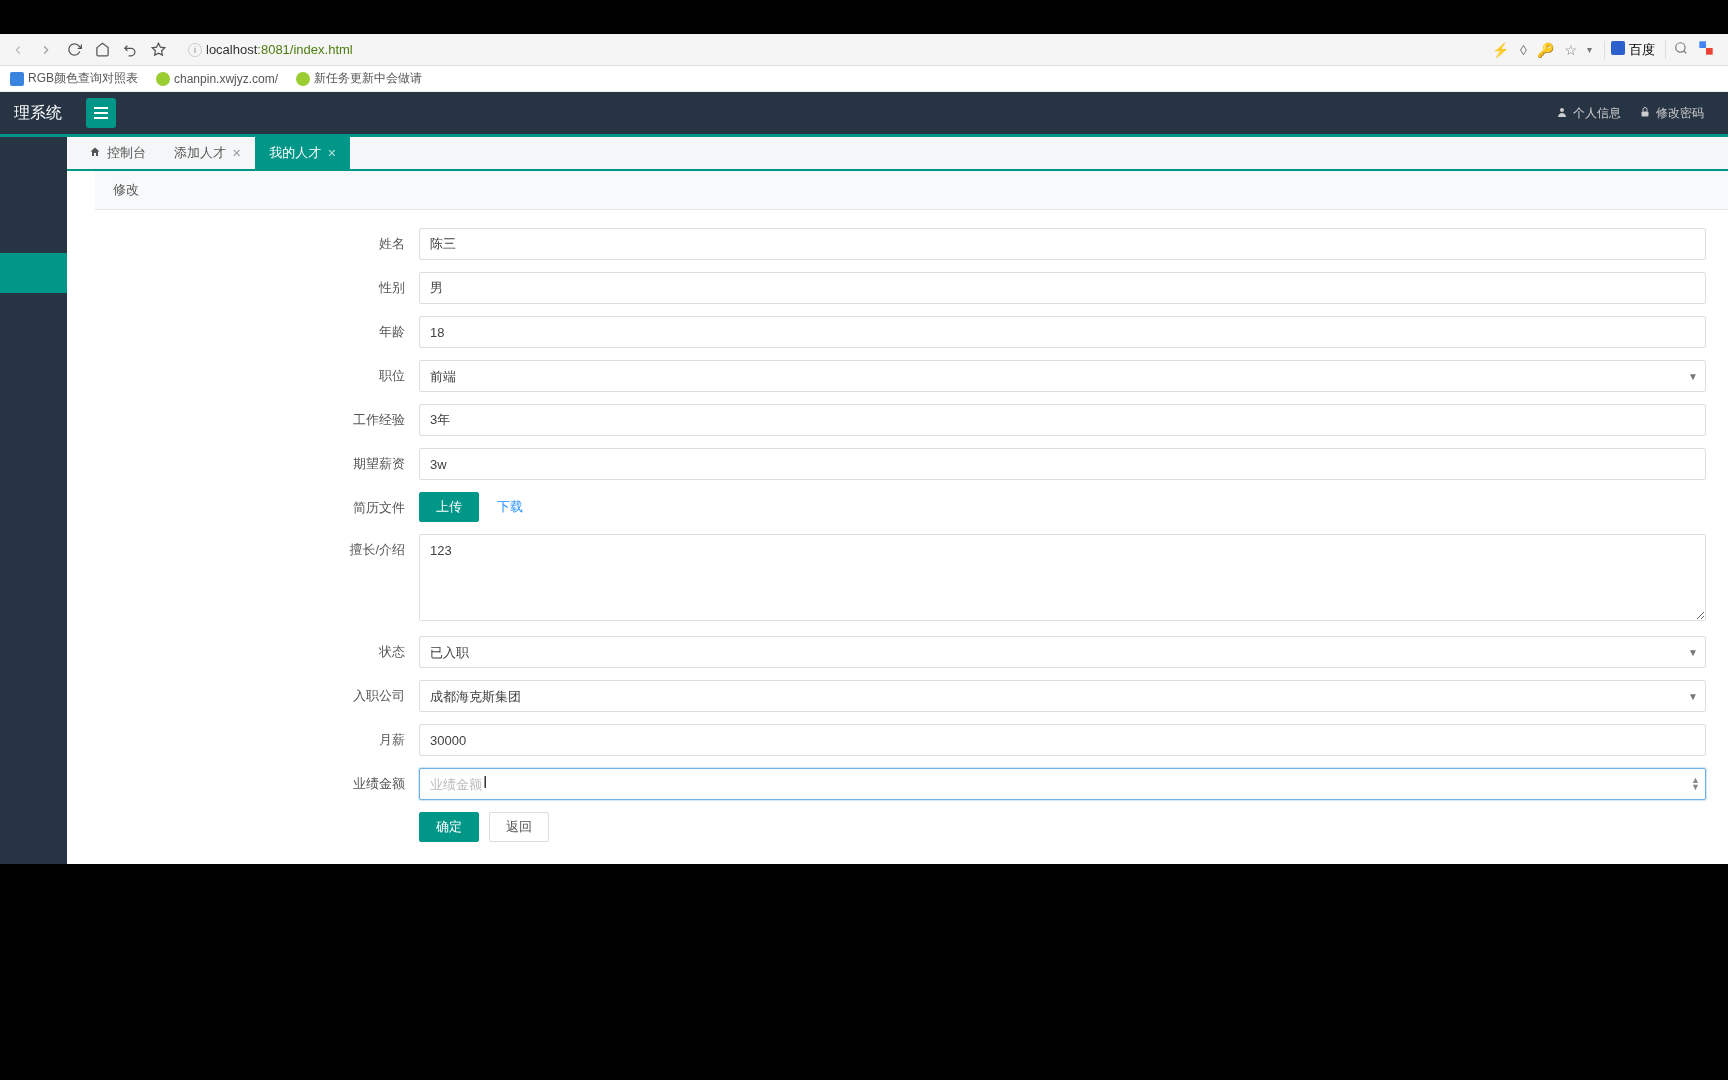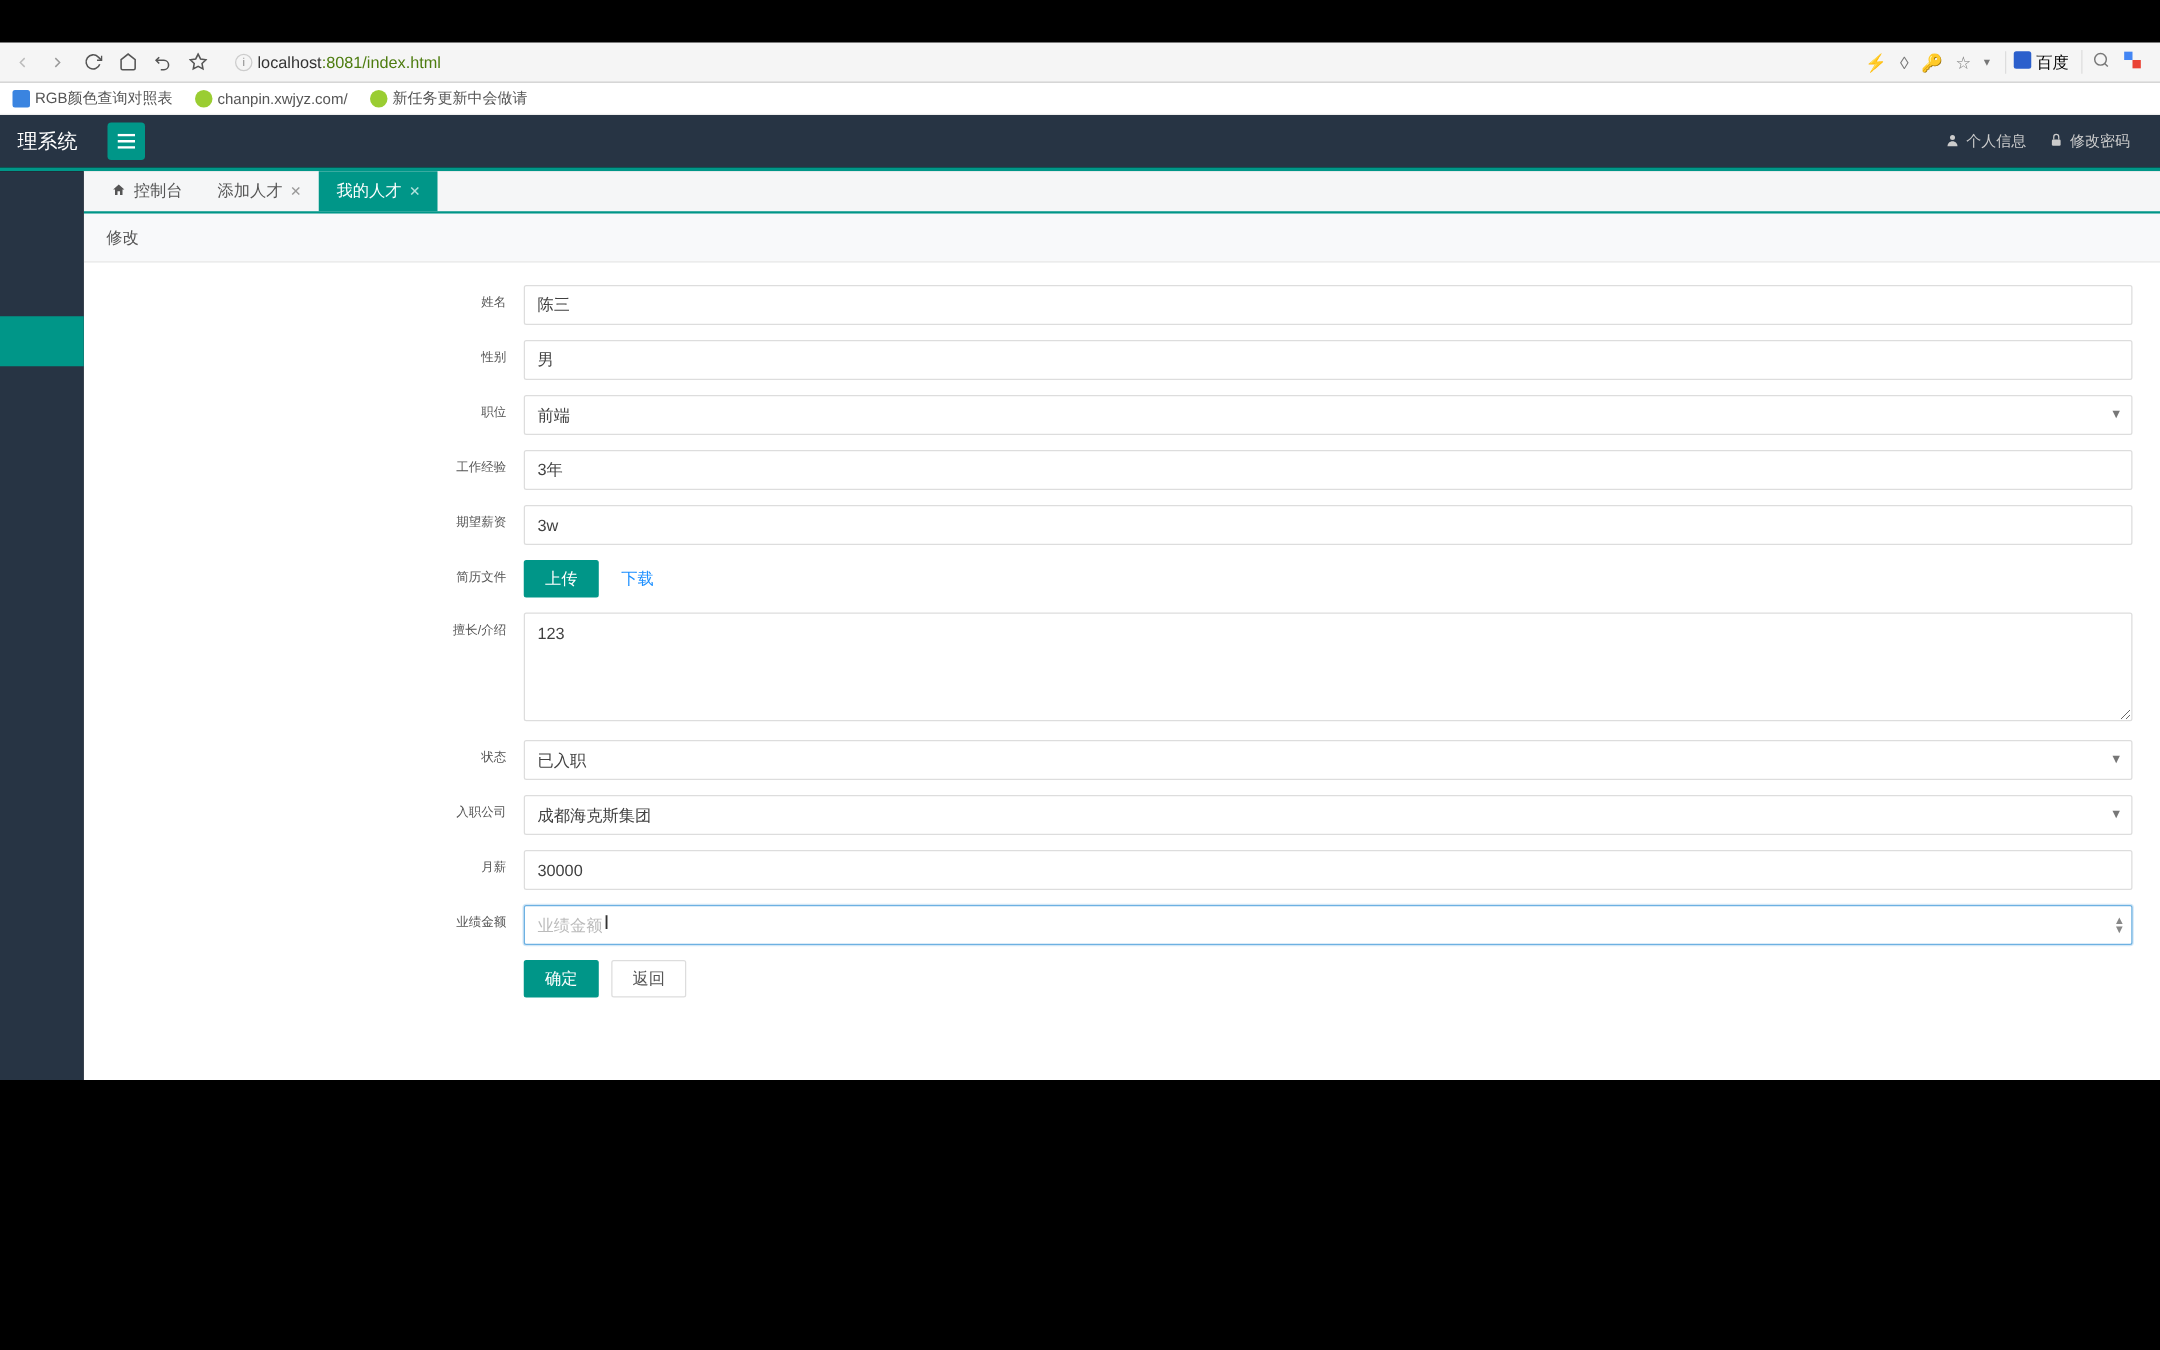--- a/index.html
+++ b/index.html
@@ -51,26 +51,26 @@
     
     .tab-bar { height: 34px; background: #f5f6f7; display: flex; align-items: stretch; border-bottom: 2px solid #009688; padding-left: 8px; }
     .tab { padding: 0 14px; display: flex; align-items: center; gap: 6px; font-size: 13px; color: #555; cursor: pointer; }
     .tab.active { background: #009688; color: #fff; }
     .tab-close { font-size: 11px; color: #999; }
     .tab.active .tab-close { color: #b2e2dd; }
     .tab-home-icon { font-size: 12px; }
     
     
     .panel { margin: 0; background: #fff; flex: 1; overflow: auto; }
-    .panel-header { padding: 10px 18px; background: #f8f9fa; border-bottom: 1px solid #e8e8e8; color: #555; font-size: 13px; }
+    .panel-header { padding: 10px 18px; background: #f8f9fa; border-bottom: 1px solid #e8e8e8; color: #555; font-size: 13px; margin-left: 28px; }
     .panel-body { padding: 18px 22px 30px; }
     
     
     .form-row { display: flex; align-items: flex-start; margin-bottom: 12px; }
-    .form-label { width: 330px; text-align: right; padding-right: 14px; padding-top: 7px; color: #555; font-size: 10px; }
+    .form-label { width: 330px; text-align: right; padding-right: 14px; padding-top: 7px; color: #555; font-size: 13px; }
     .form-control-wrap { flex: 1; }
     .form-control { width: 100%; height: 32px; border: 1px solid #ddd; border-radius: 2px; padding: 0 10px; font-size: 13px; color: #404040; background: #fff; font-family: inherit; outline: none; }
     .form-control.focused { border-color: #6db1e2; box-shadow: 0 0 0 1px rgba(109,177,226,0.3); }
     .form-control::placeholder { color: #bbb; }
     textarea.form-control { height: 87px; padding: 8px 10px; resize: vertical; }
     select.form-control { appearance: none; -webkit-appearance: none; background-image: none; padding-right: 24px; }
     .select-wrapper { position: relative; }
     .select-arrow { position: absolute; right: 8px; top: 50%; transform: translateY(-50%); font-size: 10px; color: #777; pointer-events: none; }
     .number-arrows { position: absolute; right: 6px; top: 50%; transform: translateY(-50%); font-size: 9px; color: #888; pointer-events: none; display: flex; flex-direction: column; line-height: 7px; }
     
@@ -238,20 +238,26 @@
           </div>
         </div>
 
         <div class="form-row">
           <label class="form-label">性别</label>
           <div class="form-control-wrap">
             <input class="form-control" value="男" style="">
           </div>
         </div>
 
+        <div class="form-row">
+          <label class="form-label">年龄</label>
+          <div class="form-control-wrap">
+            <input class="form-control" value="18" style="">
+          </div>
+        </div>
 
         <div class="form-row">
           <label class="form-label">职位</label>
           <div class="form-control-wrap select-wrapper">
             <select class="form-control">
               <option>前端</option>
             </select>
             <span class="select-arrow">▼</span>
           </div>
         </div>

